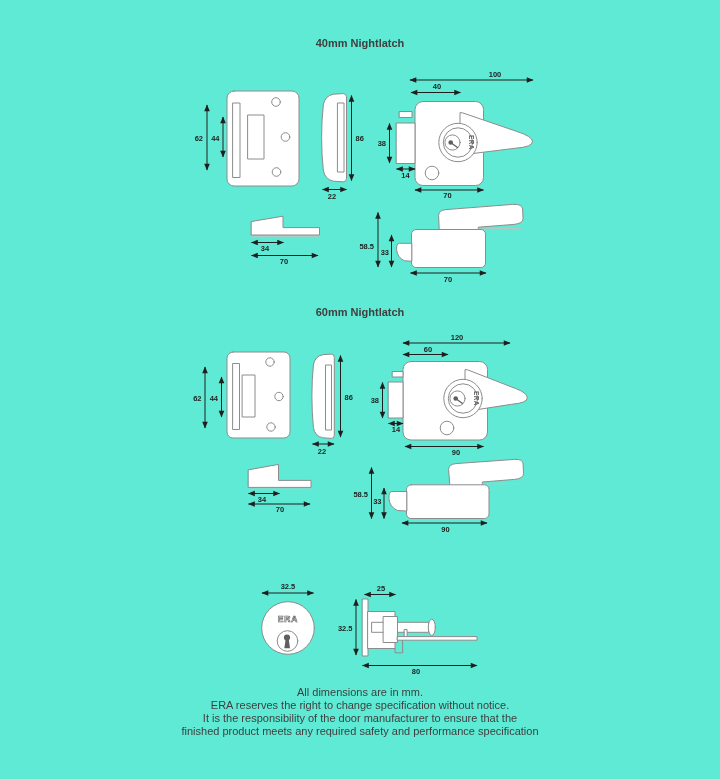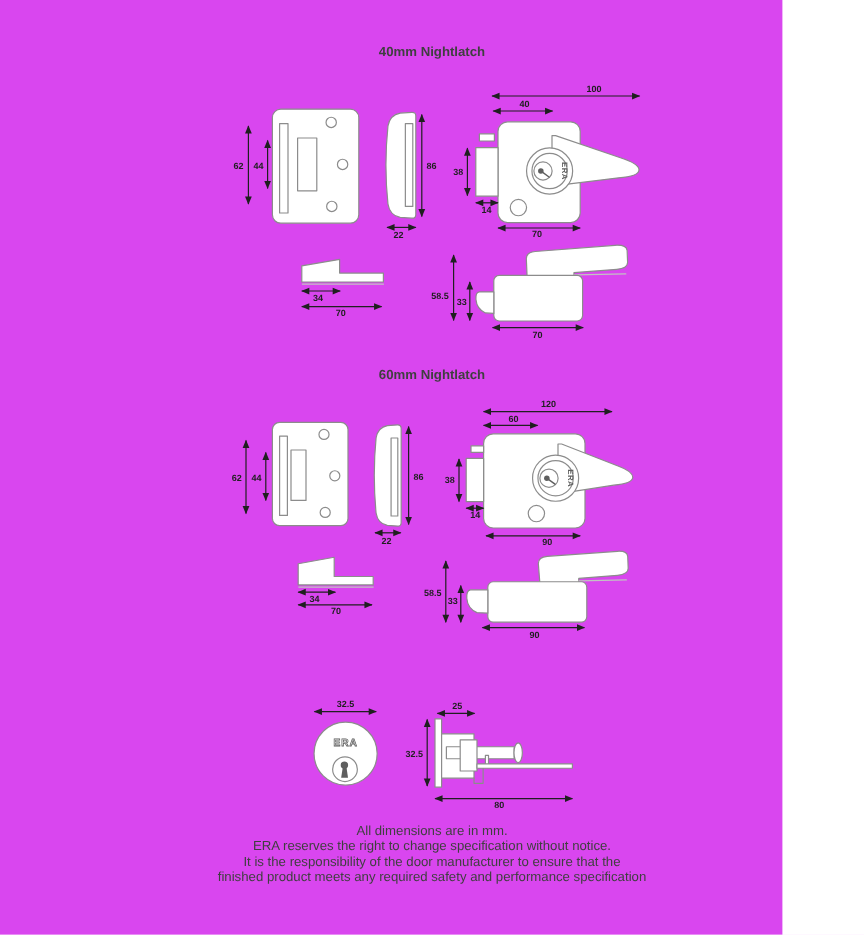--- a/index.html
+++ b/index.html
@@ -1,16 +1,16 @@
 <!DOCTYPE html>
 <html><head>
 <meta charset="utf-8">
 <style>
   html,body{margin:0;padding:0;background:#ffffff;}
-  .page{position:relative;width:652px;height:779px;background:#d946ef;overflow:hidden;}
+  .page{position:relative;width:720px;height:779px;background:#5eead4;overflow:hidden;}
   svg{display:block;}
   .outline{fill:#ffffff;stroke:#8c8c8c;stroke-width:1;stroke-linejoin:round;stroke-linecap:round;}
   .outline-nf{fill:none;stroke:#8c8c8c;stroke-width:1;stroke-linejoin:round;stroke-linecap:round;}
   .shadowline{fill:none;stroke:#c2c2c2;stroke-width:1;stroke-linecap:round;}
   .dim{stroke:#1f1f1f;stroke-width:1;}
   .dimtxt{font:700 7.5px "Liberation Sans",sans-serif;fill:#1f1f1f;}
   .title{font:600 11px "Liberation Sans",sans-serif;fill:#3f3f3f;}
   .footertxt{font:400 11px "Liberation Sans",sans-serif;fill:#3f3f3f;}
   .brand-v{font:700 6.5px "Liberation Sans",sans-serif;fill:#5f5f5f;letter-spacing:0.4px;}
   .brand-o{font:700 8.5px "Liberation Sans",sans-serif;fill:#ffffff;stroke:#5f5f5f;stroke-width:0.65;letter-spacing:0.8px;}

